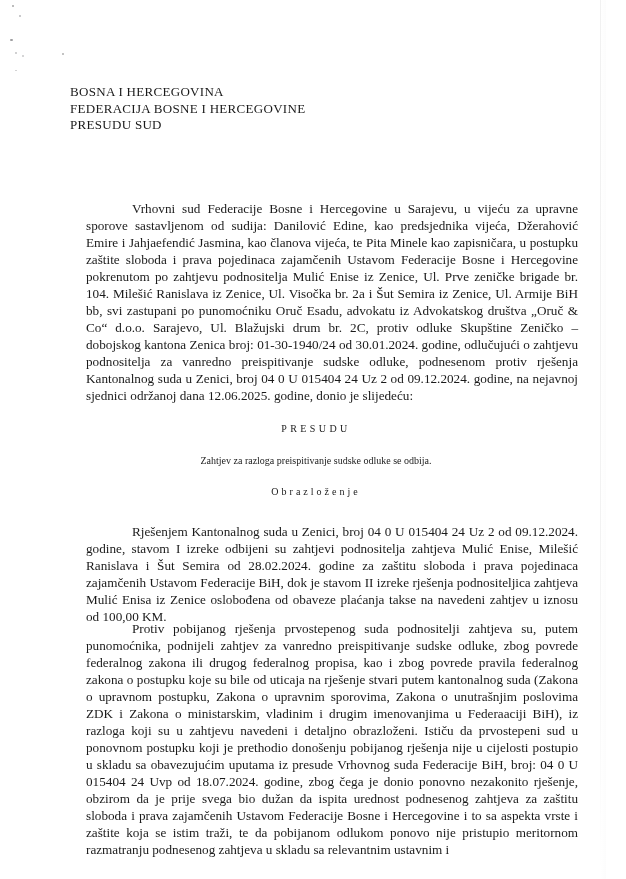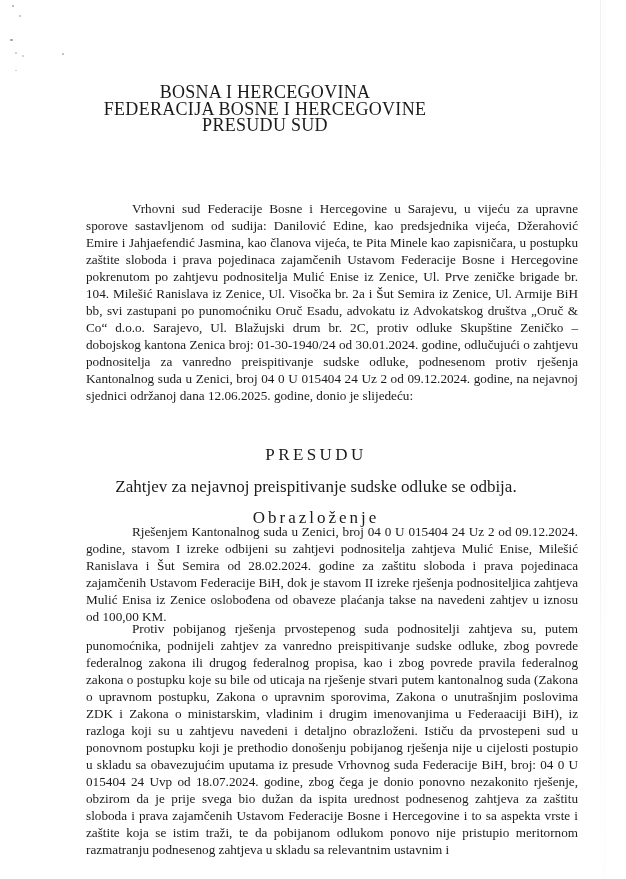--- a/index.html
+++ b/index.html
@@ -57,22 +57,21 @@
     width: 626px;
     height: 879px;
   }
 
   
   .letterhead {
     position: absolute;
     left: 70px;
     top: 84px;
     width: 390px;
-    text-align: center;
-    font-size: 18px;
+    font-size: 13px;
     line-height: 16.6px;
     letter-spacing: 0.15px;
   }
   .letterhead .lh-line { white-space: nowrap; }
   .letterhead .lh-caps { letter-spacing: 0.3px; }
 
   
   .body-block {
     position: absolute;
     left: 86px;
@@ -87,23 +86,22 @@
   #p-intro  { top: 200px; }
   #p-rjesenjem { top: 523px; }
   #p-protiv { top: 620px; }
 
   
   .center-line {
     position: absolute;
     left: 70px;
     width: 492px;
     text-align: center;
-    font-size: 17px;
+    font-size: 10px;
     line-height: 17px;
-    margin-top: 26px;
   }
   #t-presudu   { top: 420px; letter-spacing: 3.4px; }
   #t-izreka    { top: 452px; letter-spacing: 0px; }
   #t-obraz     { top: 483px; letter-spacing: 3.0px; }
 </style>
 </head>
 <body>
 
 <div class="page">
 
@@ -123,21 +121,21 @@
   <div class="letterhead">
     <div class="lh-line lh-caps">BOSNA I HERCEGOVINA</div>
     <div class="lh-line lh-caps">FEDERACIJA BOSNE I HERCEGOVINE</div>
     <div class="lh-line lh-caps">PRESUDU SUD</div>
   </div>
 
   <p class="body-block para" id="p-intro">Vrhovni sud Federacije Bosne i Hercegovine u Sarajevu, u vijeću za upravne sporove sastavljenom od sudija: Danilović Edine, kao predsjednika vijeća, Džerahović Emire i Jahjaefendić Jasmina, kao članova vijeća, te Pita Minele kao zapisničara, u postupku zaštite sloboda i prava pojedinaca zajamčenih Ustavom Federacije Bosne i Hercegovine pokrenutom po zahtjevu podnositelja Mulić Enise iz Zenice, Ul. Prve zeničke brigade br. 104. Milešić Ranislava iz Zenice, Ul. Visočka br. 2a i Šut Semira iz Zenice, Ul. Armije BiH bb, svi zastupani po punomoćniku Oruč Esadu, advokatu iz Advokatskog društva „Oruč &amp; Co“ d.o.o. Sarajevo, Ul. Blažujski drum br. 2C, protiv odluke Skupštine Zeničko – dobojskog kantona Zenica broj: 01-30-1940/24 od 30.01.2024. godine, odlučujući o zahtjevu podnositelja za vanredno preispitivanje sudske odluke, podnesenom protiv rješenja Kantonalnog suda u Zenici, broj 04 0 U 015404 24 Uz 2 od 09.12.2024. godine, na nejavnoj sjednici održanoj dana 12.06.2025. godine, donio je slijedeću:</p>
 
   <div class="center-line" id="t-presudu">PRESUDU</div>
 
-  <div class="center-line" id="t-izreka">Zahtjev za nejavnoj preispitivanje sudske odluke se odbija.</div>
+  <div class="center-line" id="t-izreka">Zahtjev za razloga preispitivanje sudske odluke se odbija.</div>
 
   <div class="center-line" id="t-obraz">Obrazloženje</div>
 
   <p class="body-block para" id="p-rjesenjem">Rješenjem Kantonalnog suda u Zenici, broj 04 0 U 015404 24 Uz 2 od 09.12.2024. godine, stavom I izreke odbijeni su zahtjevi podnositelja zahtjeva Mulić Enise, Milešić Ranislava i Šut Semira od 28.02.2024. godine za zaštitu sloboda i prava pojedinaca zajamčenih Ustavom Federacije BiH, dok je stavom II izreke rješenja podnositeljica zahtjeva Mulić Enisa iz Zenice oslobođena od obaveze plaćanja takse na navedeni zahtjev u iznosu od 100,00 KM.</p>
 
   <p class="body-block para" id="p-protiv">Protiv pobijanog rješenja prvostepenog suda podnositelji zahtjeva su, putem punomoćnika, podnijeli zahtjev za vanredno preispitivanje sudske odluke, zbog povrede federalnog zakona ili drugog federalnog propisa, kao i zbog povrede pravila federalnog zakona o postupku koje su bile od uticaja na rješenje stvari putem kantonalnog suda (Zakona o upravnom postupku, Zakona o upravnim sporovima, Zakona o unutrašnjim poslovima ZDK i Zakona o ministarskim, vladinim i drugim imenovanjima u Federaaciji BiH), iz razloga koji su u zahtjevu navedeni i detaljno obrazloženi. Ističu da prvostepeni sud u ponovnom postupku koji je prethodio donošenju pobijanog rješenja nije u cijelosti postupio u skladu sa obavezujućim uputama iz presude Vrhovnog suda Federacije BiH, broj: 04 0 U 015404 24 Uvp od 18.07.2024. godine, zbog čega je donio ponovno nezakonito rješenje, obzirom da je prije svega bio dužan da ispita urednost podnesenog zahtjeva za zaštitu sloboda i prava zajamčenih Ustavom Federacije Bosne i Hercegovine i to sa aspekta vrste i zaštite koja se istim traži, te da pobijanom odlukom ponovo nije pristupio meritornom razmatranju podnesenog zahtjeva u skladu sa relevantnim ustavnim i</p>
 
 </div>
 
 </body></html>

